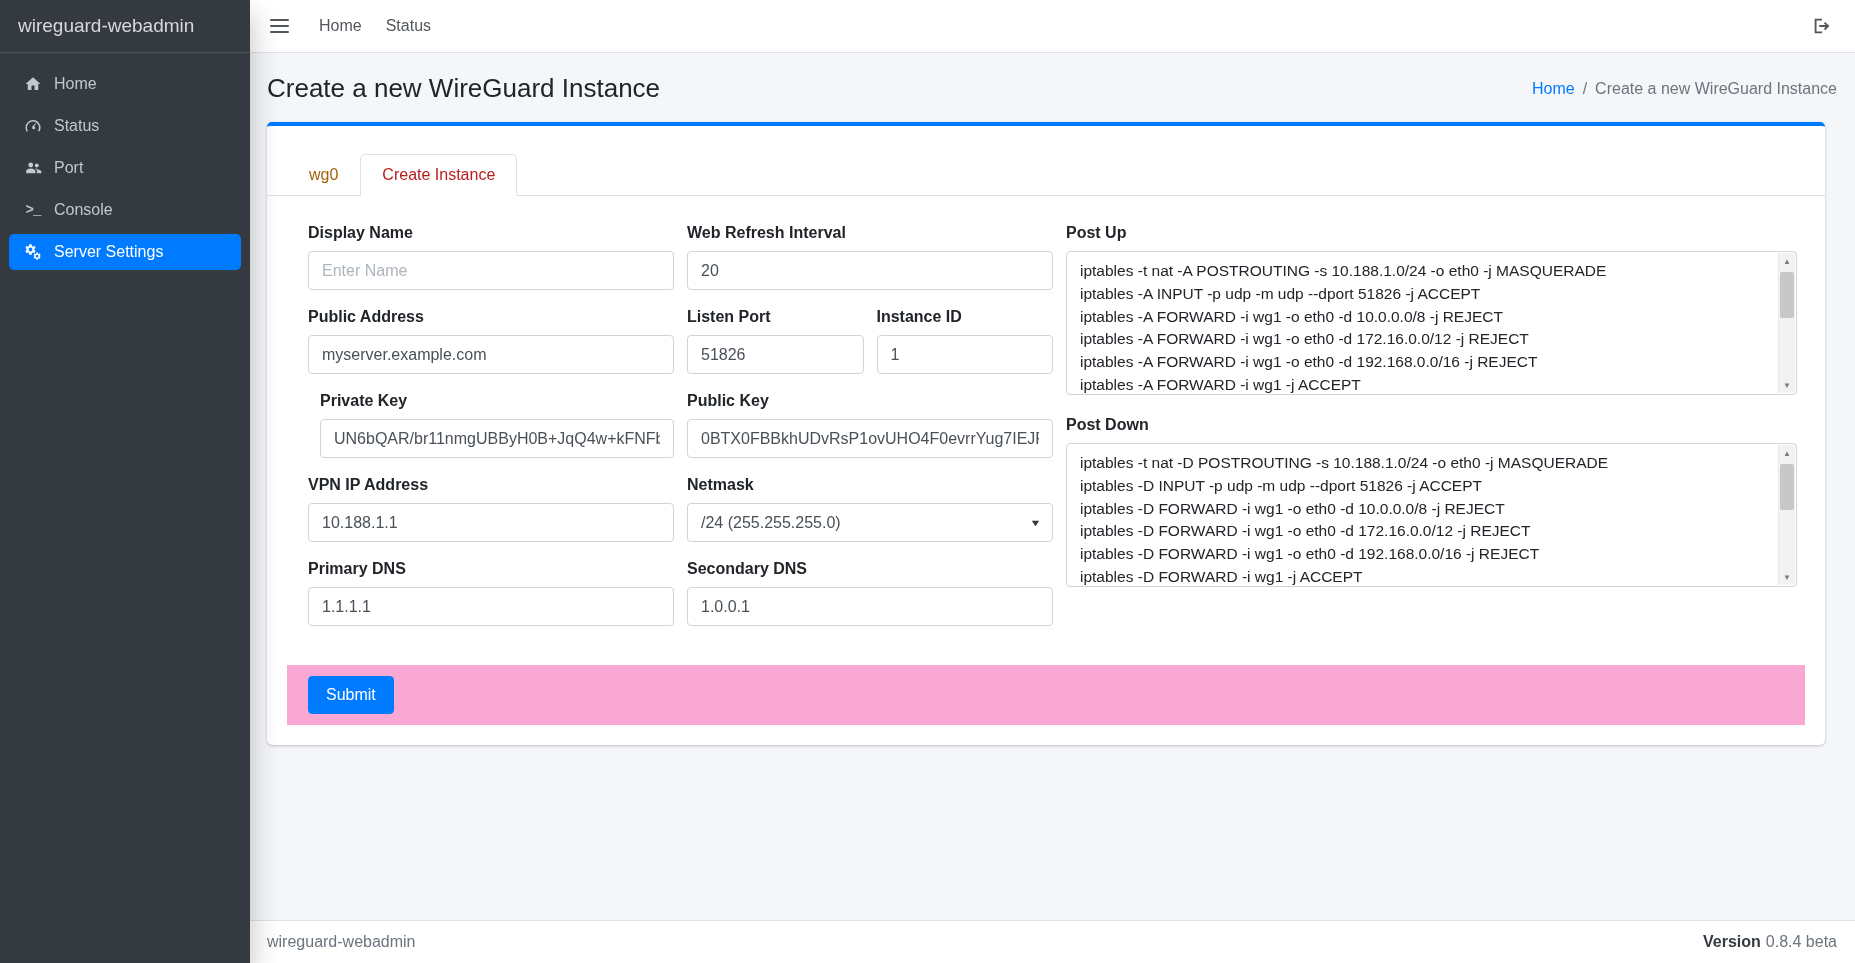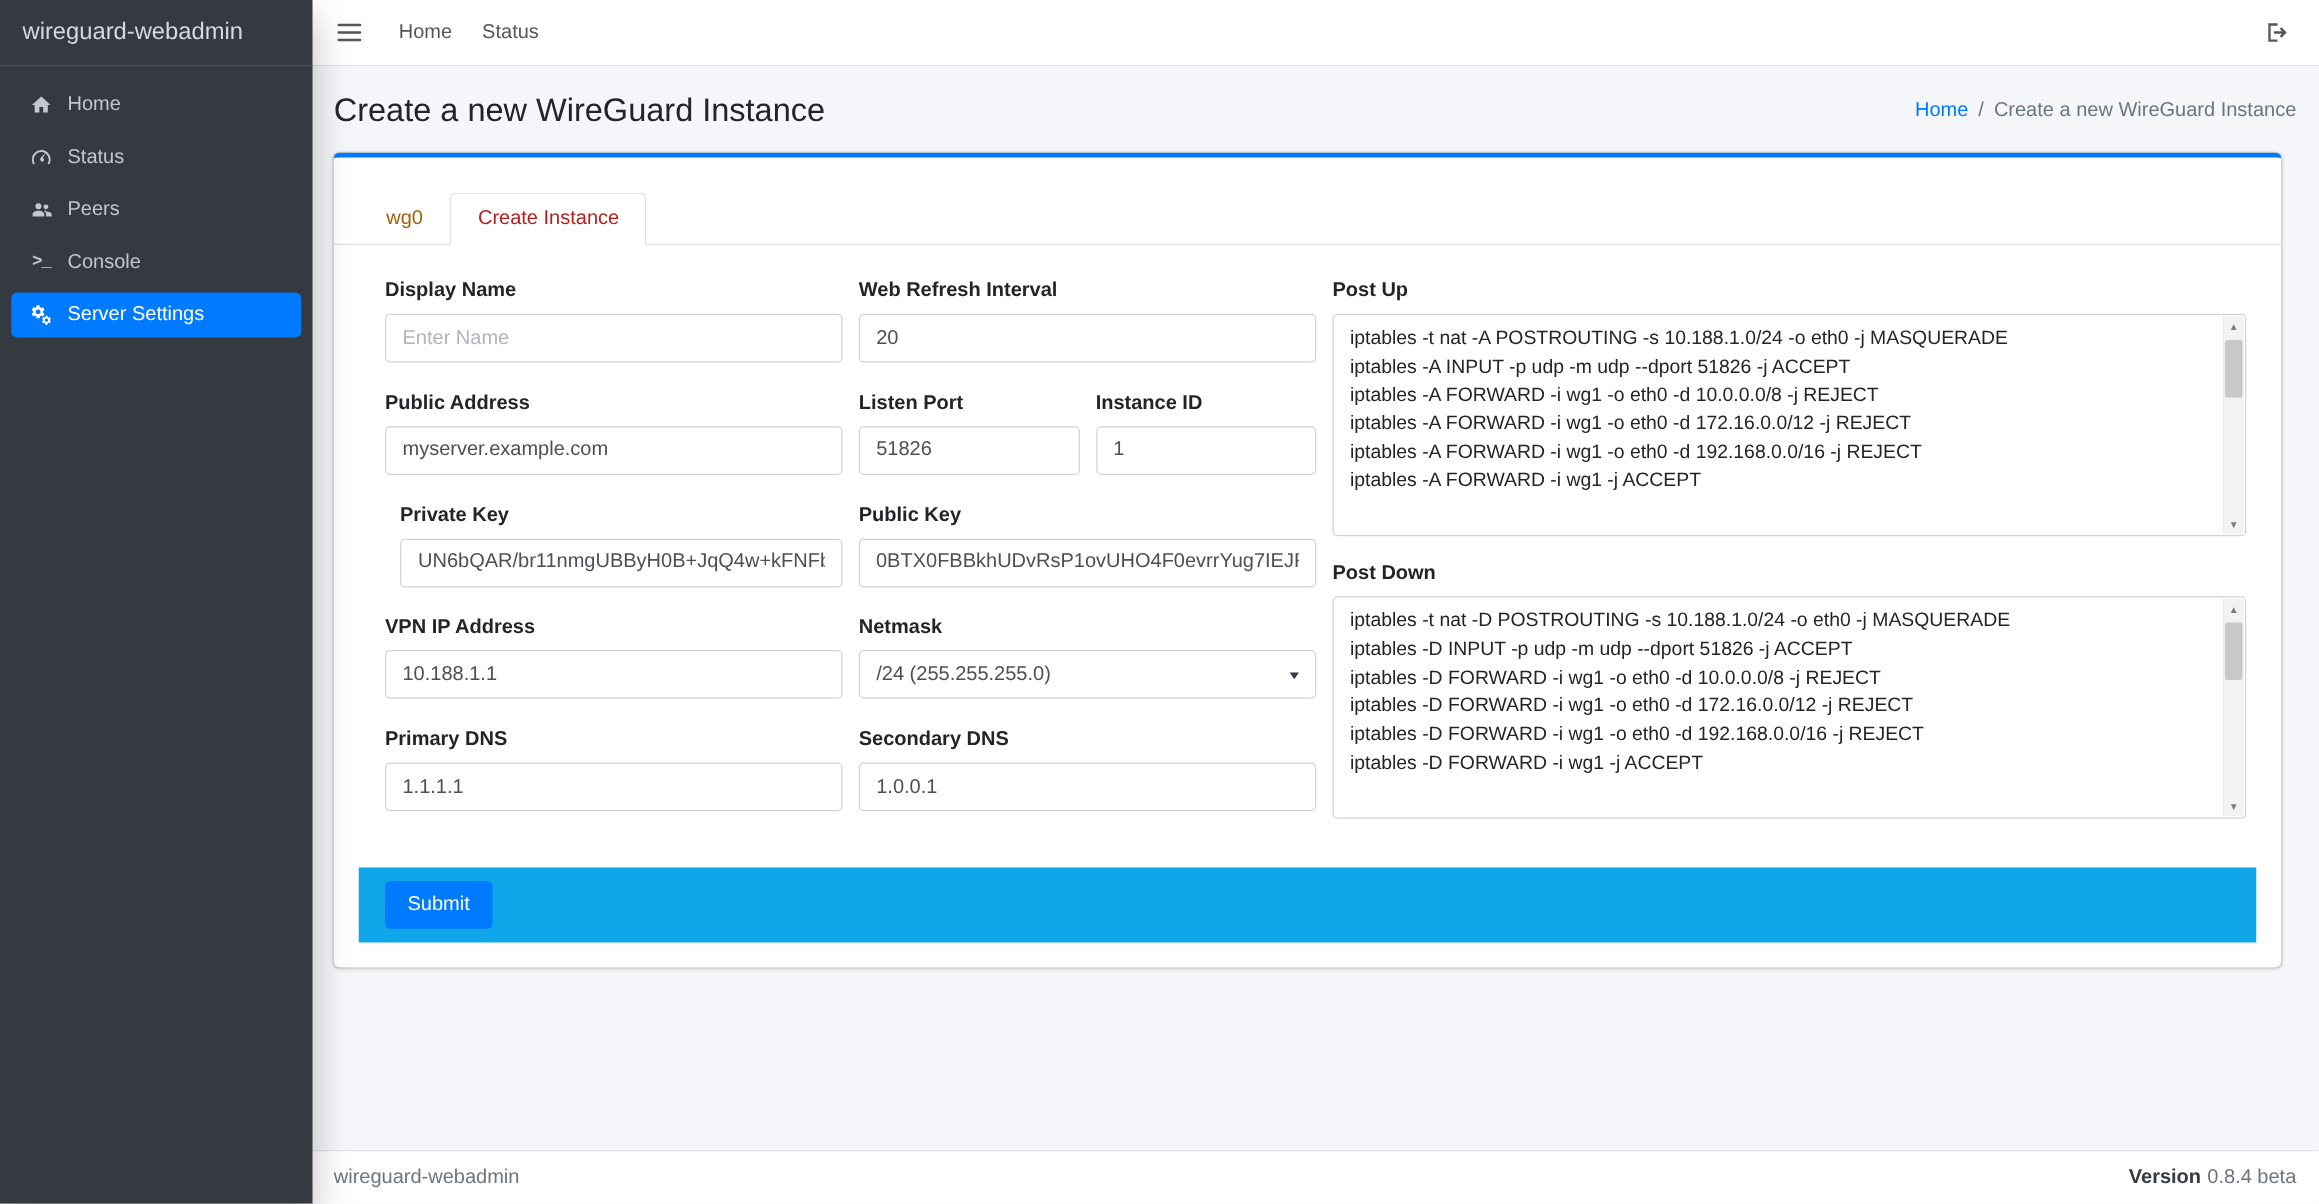--- a/index.html
+++ b/index.html
@@ -53,28 +53,28 @@
   .c1r4 { grid-column: 1; grid-row: 4; } .c2r4 { grid-column: 2; grid-row: 4; }
   .c1r5 { grid-column: 1; grid-row: 5; } .c2r5 { grid-column: 2; grid-row: 5; }
   .col-right { grid-column: 3; grid-row: 1 / span 5; }
   .col-right .form-group + .form-group { margin-top: 21px; }
 
   .select-wrap { position: relative; }
   .select-wrap select { appearance: none; -webkit-appearance: none; padding-right: 32px; cursor: pointer; }
   .select-caret { position: absolute; right: 13px; top: 50%; transform: translateY(-50%) scaleX(1.4); font-size: 9px; color: #343a40; pointer-events: none; }
 
   
-  .code-box { position: relative; height: 178px; border: 1px solid #ced4da; border-radius: 4px; background: #fff; overflow: hidden; }
+  .code-box { position: relative; height: 144px; border: 1px solid #ced4da; border-radius: 4px; background: #fff; overflow: hidden; }
   .code-lines { white-space: pre; font-size: 15.5px; line-height: 22.8px; color: #212529; padding: 8px 30px 0 13px; height: 100%; overflow: hidden; }
   .sb { position: absolute; top: 1px; right: 1px; bottom: 1px; width: 17px; background: #f2f2f2; border-left: 1px solid #e9e9e9; display: flex; flex-direction: column; border-radius: 0 3px 3px 0; }
   .sb-btn { height: 16px; display: flex; align-items: center; justify-content: center; font-size: 8px; color: #7b7b7b; cursor: pointer; flex-shrink: 0; }
   .sb-track { flex: 1; position: relative; }
   .sb-thumb { position: absolute; top: 3px; left: 1px; right: 1px; height: 46px; background: #c6c8ca; border-radius: 2px; cursor: pointer; }
 
-  .card-footer-band { background: #0ea5e9; margin: 21px -8px 0 -21px; padding: 11px 0 11px 21px; }
+  .card-footer-band { background: #f9a8d4; margin: 21px -8px 0 -21px; padding: 11px 0 11px 21px; }
   .btn-submit { background: #007bff; border: 1px solid #007bff; color: #fff; font-size: 16px; font-family: "Liberation Sans", sans-serif; border-radius: 4px; padding: 8px 17px; height: 38px; cursor: pointer; }
 
   
   .page-footer { height: 43px; background: #fff; border-top: 1px solid #dee2e6; display: flex; align-items: center; justify-content: space-between; padding: 0 18px 0 17px; font-size: 16px; color: #6c757d; flex-shrink: 0; }
   .version-label { color: #343a40; font-weight: 700; margin-right: 5px; }
 </style>
 </head>
 <body>
 
 <div class="app">
@@ -101,21 +101,21 @@
       </div>
       <div class="side-item">
         <span class="side-icon">
           <svg viewBox="0 0 24 24" width="18" height="18" fill="currentColor">
               <circle cx="9" cy="8" r="3.2"></circle>
               <path d="M9 12.8c-3.4 0-6.2 1.7-6.2 3.8V19h12.4v-2.4c0-2.1-2.8-3.8-6.2-3.8z"></path>
               <circle cx="17" cy="8.6" r="2.6"></circle>
               <path d="M17 12.6c-.8 0-1.5.1-2.2.4 1.5 1 2.4 2.2 2.4 3.6V19h6v-2.2c0-1.8-2.9-3.2-6.2-3.2z"></path>
             </svg>
         </span>
-        <span>Peers</span>
+        <span>Port</span>
       </div>
       <div class="side-item">
         <span class="side-icon txt-icon">&gt;_</span>
         <span>Console</span>
       </div>
       <div class="side-item active">
         <span class="side-icon">
           <svg viewBox="0 0 24 24" width="18" height="18" fill="currentColor">
             <defs>
                 <path id="gearp" d="M19.14 12.94c.04-.3.06-.61.06-.94 0-.32-.02-.64-.07-.94l2.03-1.58a.49.49 0 0 0 .12-.61l-1.92-3.32a.49.49 0 0 0-.59-.22l-2.39.96c-.5-.38-1.03-.7-1.62-.94l-.36-2.54a.48.48 0 0 0-.48-.41h-3.84c-.24 0-.43.17-.47.41l-.36 2.54c-.59.24-1.13.57-1.62.94l-2.39-.96a.49.49 0 0 0-.59.22L2.73 8.87c-.12.21-.08.47.12.61l2.03 1.58c-.05.3-.09.63-.09.94s.02.64.07.94l-2.03 1.58a.49.49 0 0 0-.12.61l1.92 3.32c.12.22.37.29.59.22l2.39-.96c.5.38 1.03.7 1.62.94l.36 2.54c.05.24.24.41.48.41h3.84c.24 0 .44-.17.47-.41l.36-2.54c.59-.24 1.13-.56 1.62-.94l2.39.96c.22.08.47 0 .59-.22l1.92-3.32a.49.49 0 0 0-.12-.61l-2.03-1.58zM12 15.6a3.6 3.6 0 1 1 0-7.2 3.6 3.6 0 0 1 0 7.2z"></path>

